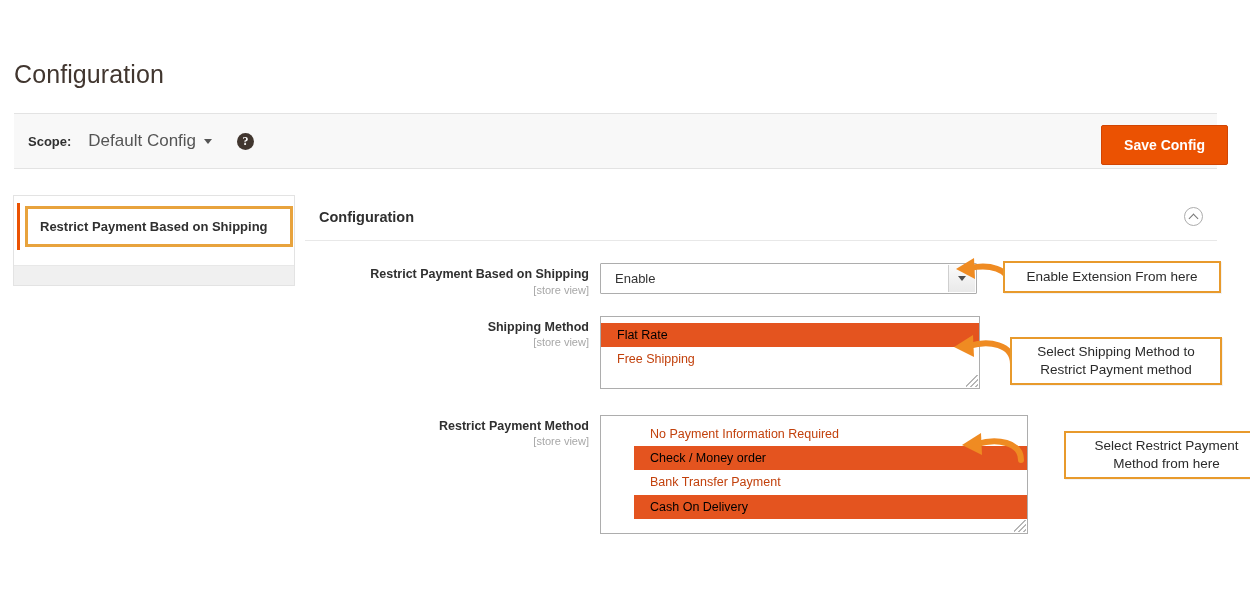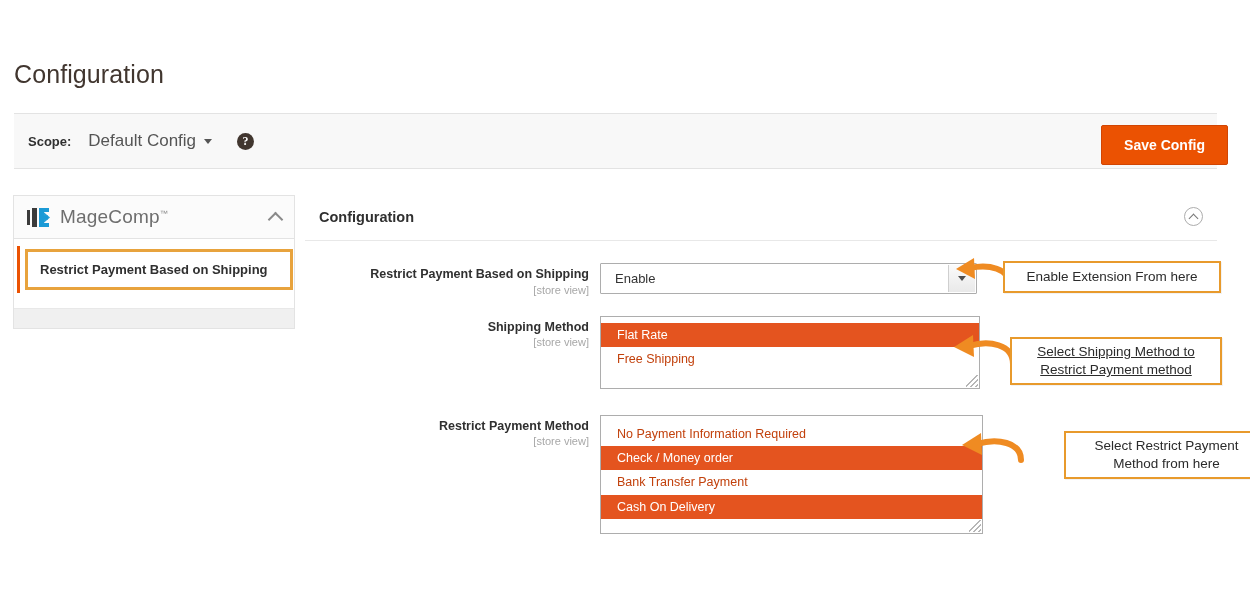--- a/index.html
+++ b/index.html
@@ -140,45 +140,45 @@
     width:0;height:0;
     border-left:4px solid transparent;border-right:4px solid transparent;
     border-top:5px solid #4d4d4d;
   }
 
   .multi {
     position:relative; width:380px;
     border:1px solid #adadad; background:#fff;
     padding:6px 0 8px 0;
   }
-  .multi.m2 { width:383px; }
+  .multi.m2 { width:428px;padding-left:33px; }
   .opt {
     font-size:12.5px; color:#c2410c; padding:5px 0 5px 16px; cursor:pointer;
     line-height:1.15;
   }
-  .opt.sel { background:#e4541f; color:#ffffff; }
+  .opt.sel { background:#e4541f; color:#000000; }
   .grip {
     position:absolute; right:1px; bottom:1px; width:12px; height:12px;
     background:
       linear-gradient(135deg, transparent 44%, #b6b6b6 44%, #b6b6b6 52%, transparent 52%),
       linear-gradient(135deg, transparent 64%, #b6b6b6 64%, #b6b6b6 72%, transparent 72%),
       linear-gradient(135deg, transparent 84%, #b6b6b6 84%, #b6b6b6 92%, transparent 92%);
     cursor: nwse-resize;
   }
 
   
   .callout {
     position:absolute; border:2px solid #e89a2c; background:#fff;
     font-size:13.5px; color:#2b2b2b; text-align:center;
     display:flex; align-items:center; justify-content:center;
     line-height:1.32;
     box-shadow: 1px 1px 0 rgba(0,0,0,.05);
   }
   #callout-1 { left:1003px; top:261px; width:218px; height:32px; }
-  #callout-2 { left:1010px; top:337px; width:212px; height:48px;text-decoration:underline; }
+  #callout-2 { left:1010px; top:337px; width:212px; height:48px; }
   #callout-3 { left:1017px; top:431px; width:205px; height:48px;margin-left:47px; }
 
   .arrow-svg { position:absolute; pointer-events:none; }
   #arrow-1 { left:948px; top:256px; }
   #arrow-2 { left:945px; top:330px; }
   #arrow-3 { left:955px; top:430px; }
 </style>
 </head>
 <body>
 
@@ -192,32 +192,20 @@
       <span class="scope-select">
         <span>Default Config</span>
         <span class="scope-caret"></span>
       </span>
       <span class="help-icon">?</span>
     </div>
   </div>
   <button class="save-btn">Save Config</button>
 
   <div class="sidebar">
-    <div class="sidebar-head">
-      <span class="logo-wrap">
-        <svg class="logo-mark" width="26" height="19" viewBox="0 0 26 19">
-          <rect x="0" y="2" width="3" height="15" fill="#3b3b3b"></rect>
-          <rect x="5" y="0" width="5" height="19" fill="#3b3b3b"></rect>
-          <path d="M12 0 L22 0 L22 4 L17 4 L17 7.5 L21 7.5 L21 11.5 L17 11.5 L17 15 L22 15 L22 19 L12 19 Z" fill="#1b9ad6"></path>
-          <path d="M12 0 L12 19 L23 9.5 Z" fill="#1b9ad6" opacity="0.95"></path>
-        </svg>
-        <span class="logo-text"><span>MageComp</span><span class="logo-tm">™</span></span>
-      </span>
-      <span class="chev-up-small"></span>
-    </div>
     <div class="sidebar-body">
       <div class="sidebar-item">
         <span>Restrict Payment Based on Shipping</span>
       </div>
     </div>
     <div class="sidebar-foot"></div>
   </div>
 
   <div class="content">
     <div class="content-head">

